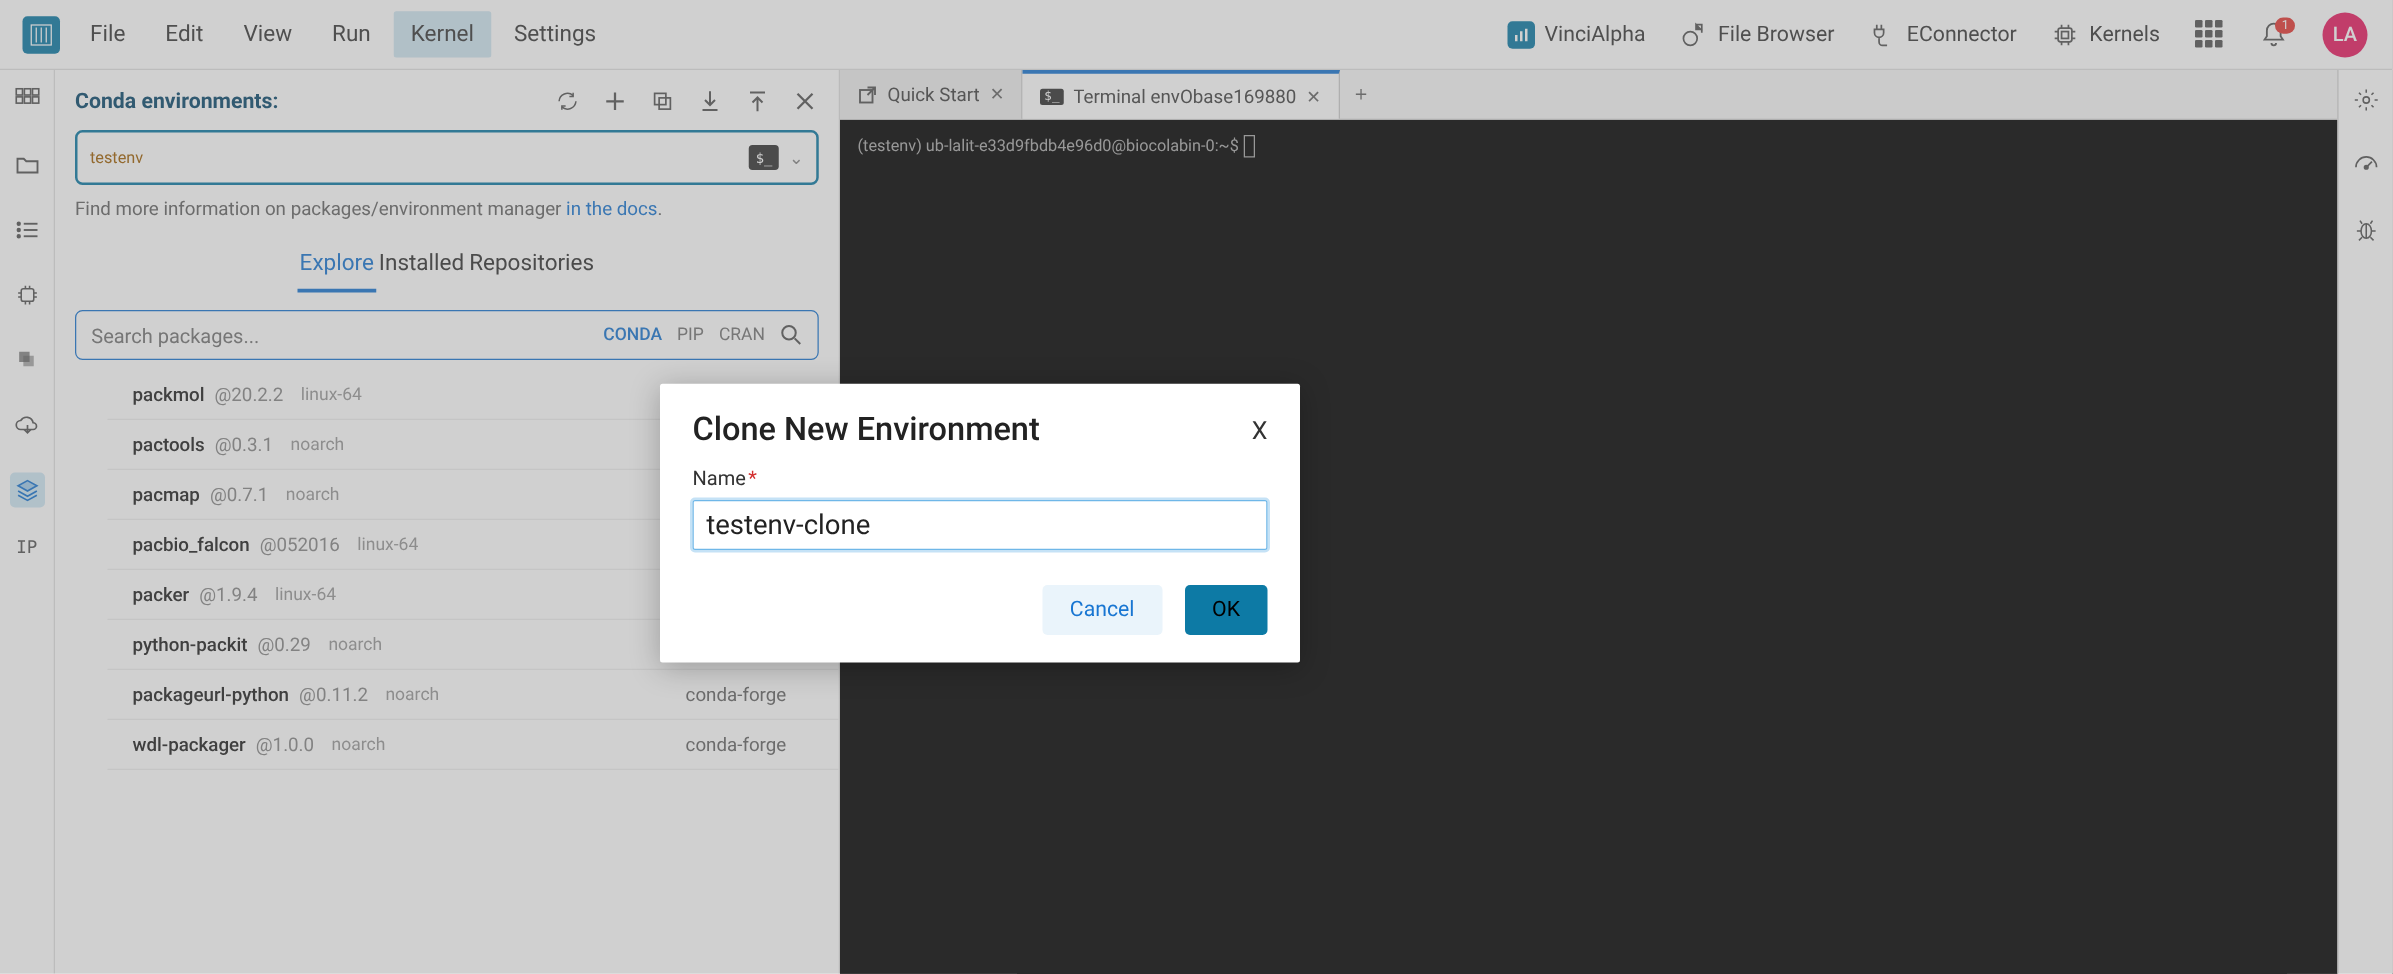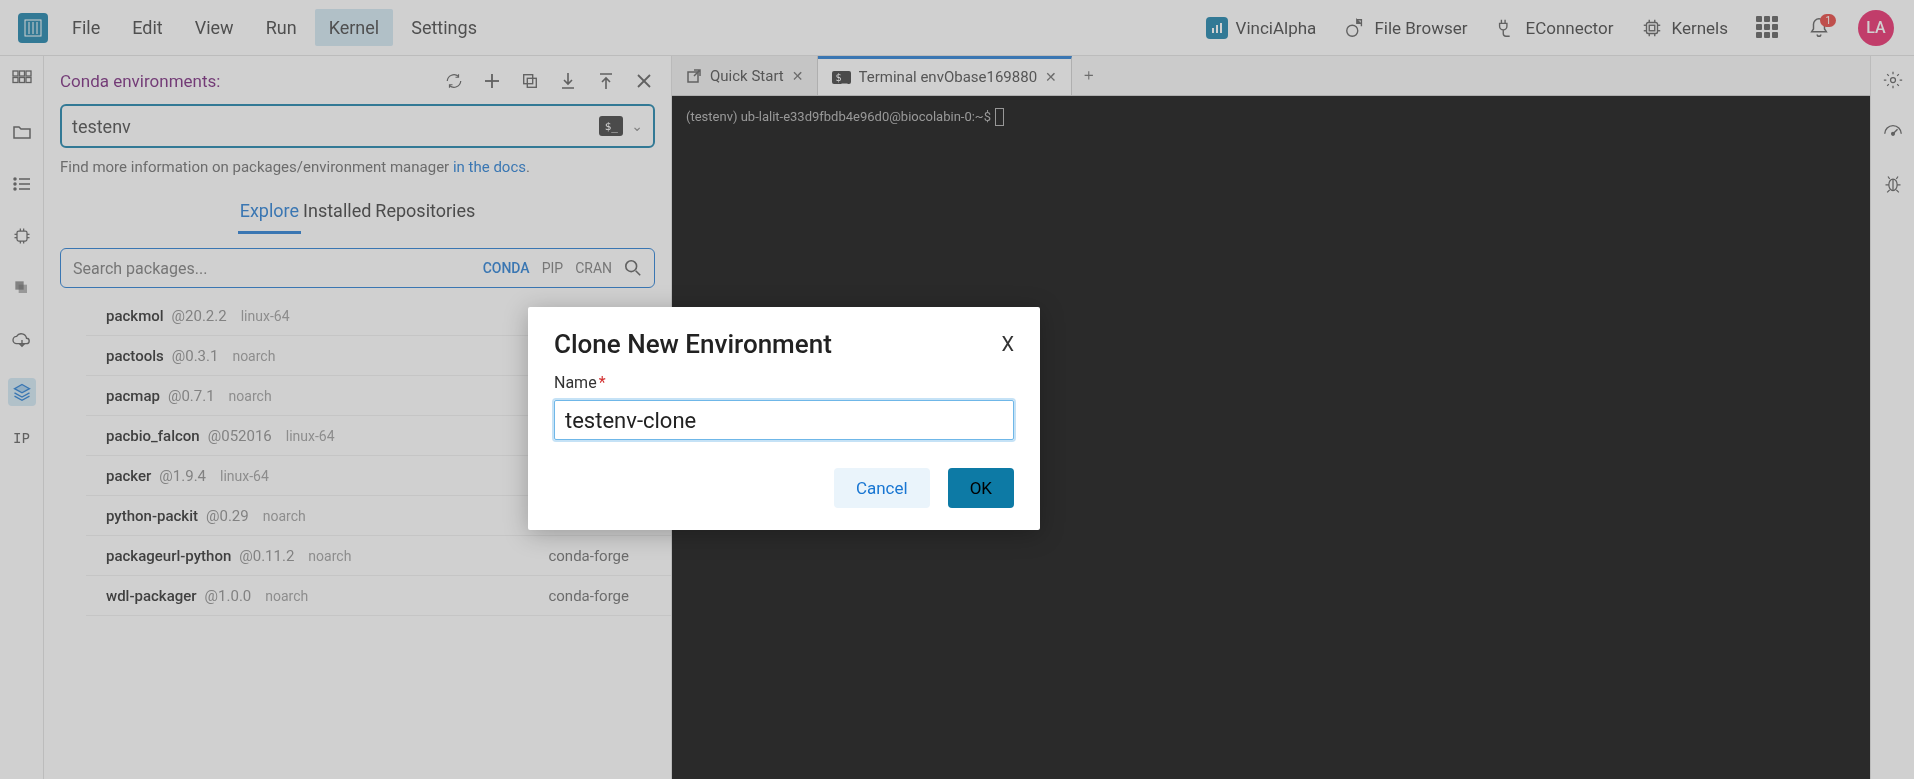--- a/index.html
+++ b/index.html
@@ -19,26 +19,26 @@
 .bell-badge { position:absolute; top:-3px; right:-6px; background:#e53935; color:#fff; border-radius:8px; font-size:10px; padding:1px 5px; }
 .avatar { width:36px; height:36px; border-radius:50%; background:#e91e63; color:#fff; display:flex; align-items:center; justify-content:center; font-size:16px; font-weight:500;}
 .body { display:flex; flex:1; min-height:0; }
 .rail-left, .rail-right { width:44px; background:#fff; border-right:1px solid #e0e0e0; display:flex; flex-direction:column; align-items:center; padding-top:10px; gap:24px;}
 .rail-right { border-right:none; border-left:1px solid #e0e0e0;}
 .rail-btn { width:28px; height:28px; display:flex; align-items:center; justify-content:center; color:#555; cursor:pointer; border-radius:4px;}
 .rail-btn.active { background:#d0e8f5; color:#1976d2;}
 .rail-ip { font-family: monospace; font-size:14px; color:#555; }
 .sidebar { width:628px; background:#fff; border-right:1px solid #ddd; display:flex; flex-direction:column; overflow:hidden;}
 .sb-header { display:flex; align-items:center; padding:14px 16px 0 16px; }
-.sb-title { font-size:17px; color:#701a75; }
+.sb-title { font-size:17px; color:#0c4a6e;font-weight:bold; }
 .sb-tools { margin-left:auto; display:flex; gap:16px;}
 .sb-tool { width:22px; height:22px; display:flex; align-items:center; justify-content:center; color:#555; cursor:pointer;}
 .env-select-wrap { padding: 12px 16px 6px 16px;}
 .env-select { display:flex; align-items:center; border:2px solid #0d7aa5; border-radius:6px; height:44px; padding:0 10px;}
-.env-select-name { flex:1; font-size:18px; color:#404040; }
+.env-select-name { flex:1; font-size:13px; color:#a16207; }
 .term-badge { width:24px; height:20px; background:#333; color:#fff; font-size:11px; border-radius:3px; display:flex; align-items:center; justify-content:center; font-family:monospace;}
 .env-caret { margin-left:8px; color:#888; font-size:14px;}
 .docs-line { padding: 4px 16px 14px 16px; font-size:15px; color:#666;}
 .docs-link { color:#1976d2; cursor:pointer;}
 .tabs { display:flex; justify-content:center; padding: 4px 0 0 0;}
 .tab { font-size:18px; color:#333; padding: 6px 2px 10px 2px; cursor:pointer;}
 .tab.active { color:#1976d2; border-bottom:3px solid #1976d2;}
 .search-wrap { padding: 14px 16px 8px 16px;}
 .search-box { display:flex; align-items:center; border:1px solid #1976d2; border-radius:6px; height:40px; padding:0 12px; gap:12px;}
 .search-input { flex:1; border:none; outline:none; font-size:16px; color:#333; background:transparent;}

